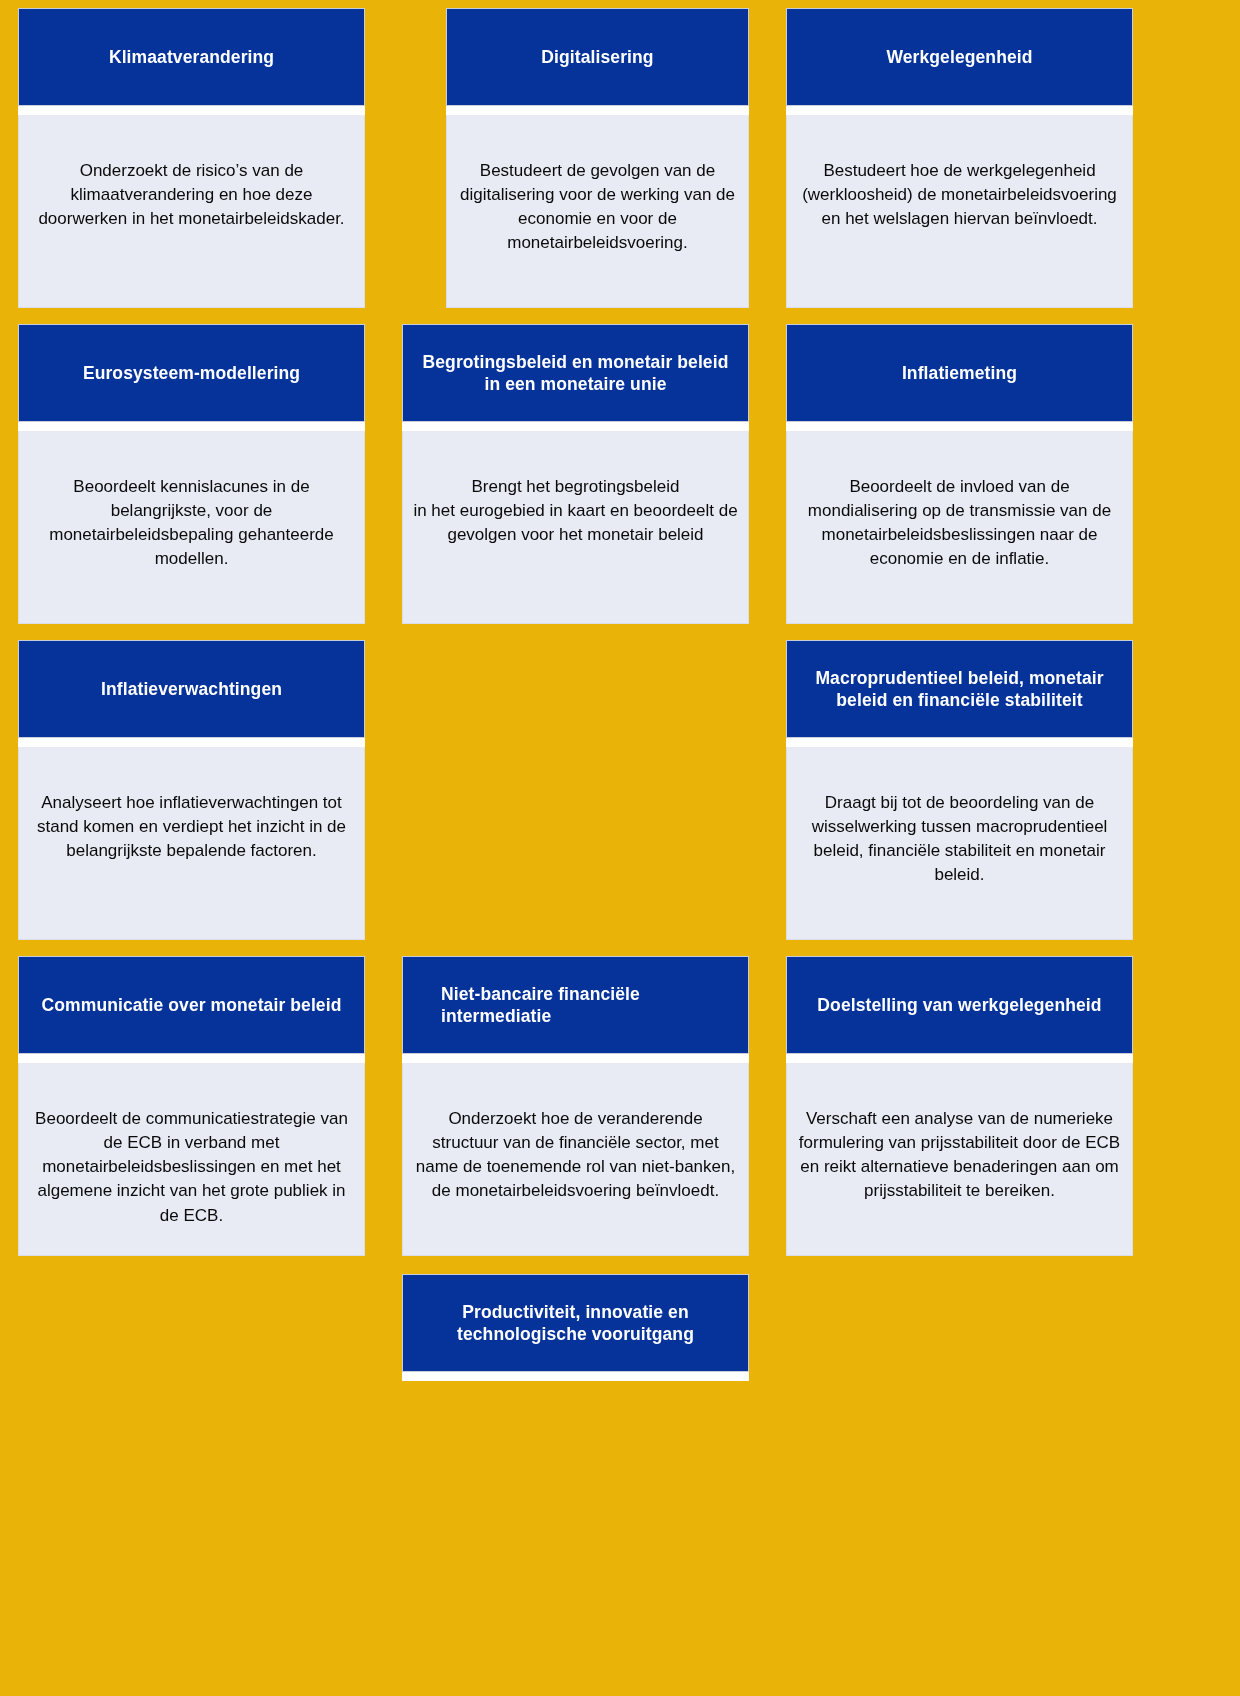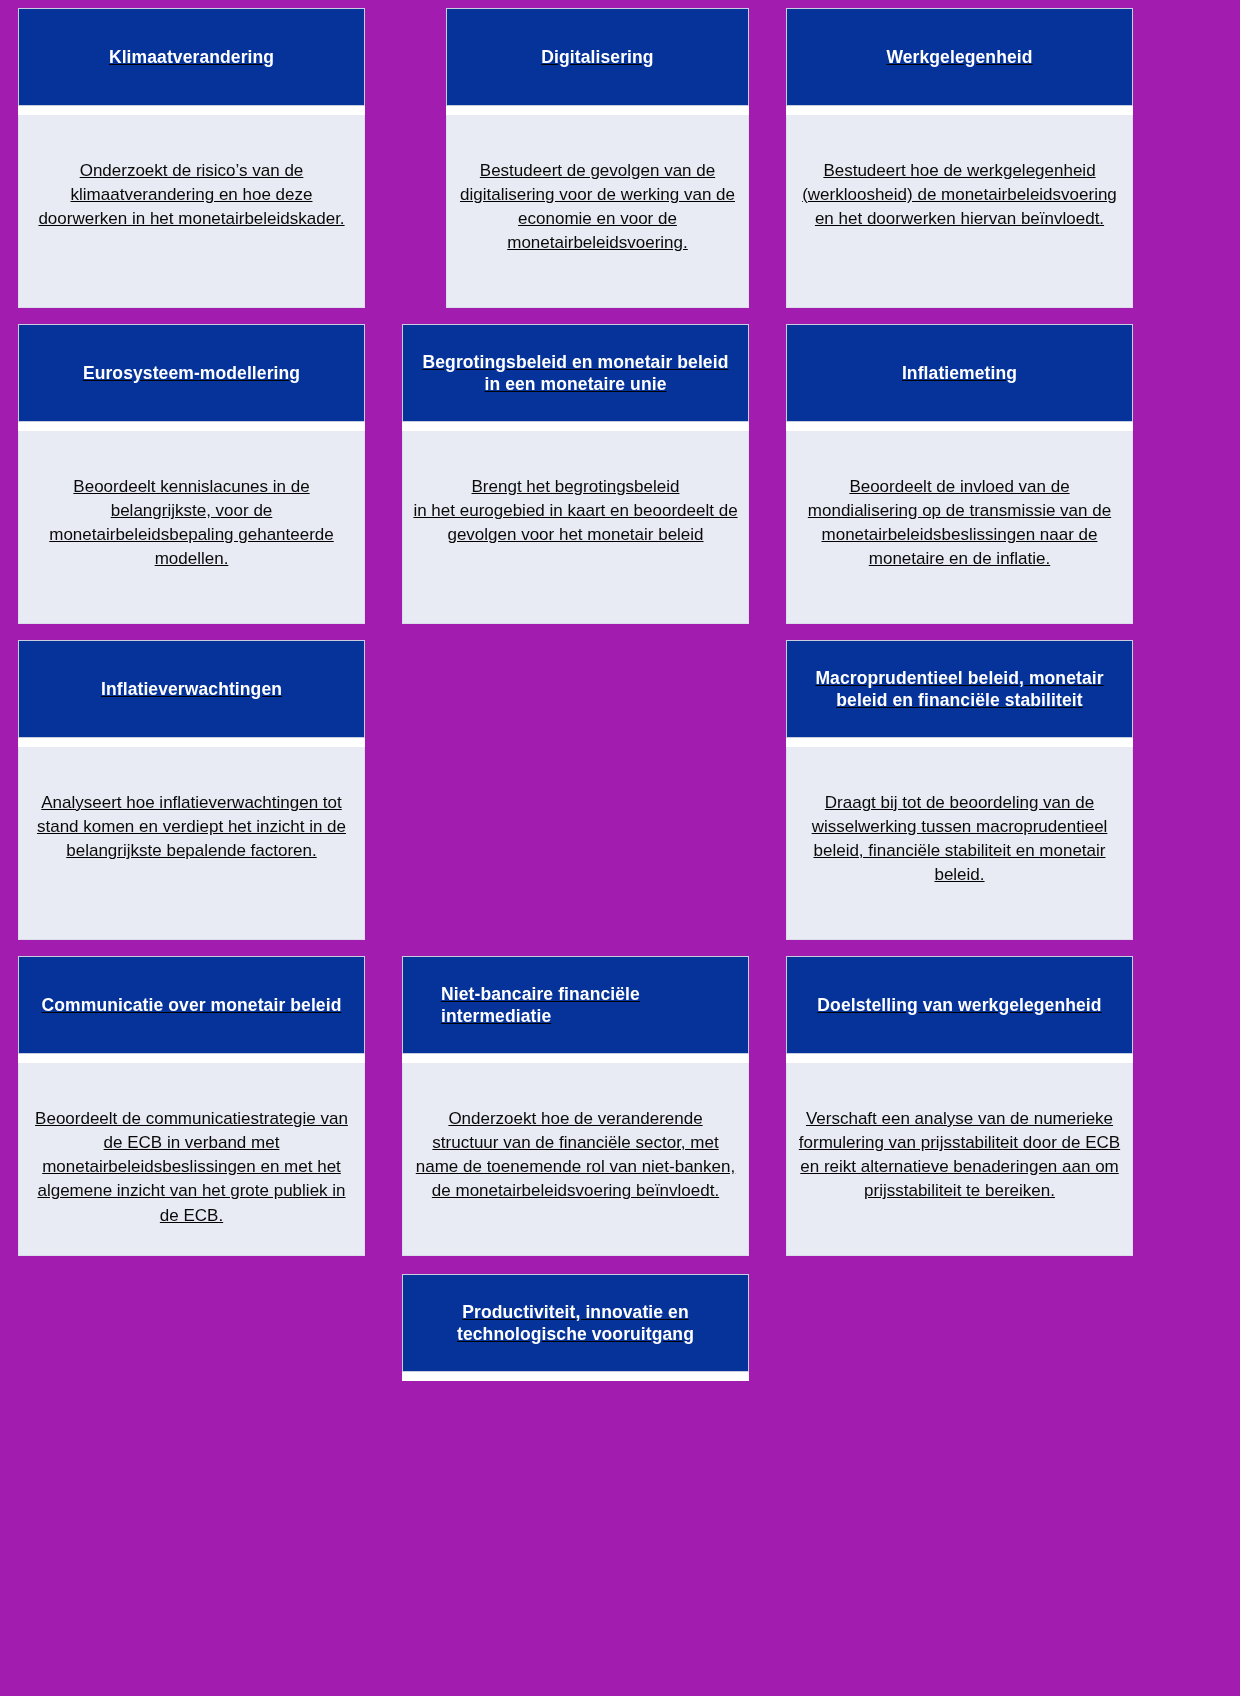--- a/index.html
+++ b/index.html
@@ -10,24 +10,23 @@
   body {
     width: 1240px;
     height: 1696px;
     font-family: "Liberation Sans", sans-serif;
     overflow: hidden;
   }
   .board {
     position: relative;
     width: 1240px;
     height: 1696px;
-    background: #a21caf;
+    background: #eab308;
     box-sizing: border-box;
     padding: 0 18px;
-    text-decoration: underline;
   }
   .grid {
     display: grid;
     grid-template-columns: 347px 347px 347px;
     grid-template-rows: 316px 316px 316px 316px 332px;
     column-gap: 37px;
     row-gap: 0px;
     width: 1205px;
   }
   .card {
@@ -111,21 +110,21 @@
         <div class="card-body">
           <div class="card-text">Bestudeert de gevolgen van de digitalisering voor de werking van de economie en voor de monetairbeleidsvoering.</div>
         </div>
       </div>
       <div class="card" style="grid-area: 1 / 3;">
         <div class="card-header">
           <div class="card-title">Werkgelegenheid</div>
         </div>
         <div class="card-gap"></div>
         <div class="card-body">
-          <div class="card-text">Bestudeert hoe de werkgelegenheid (werkloosheid) de monetairbeleidsvoering en het doorwerken hiervan beïnvloedt.</div>
+          <div class="card-text">Bestudeert hoe de werkgelegenheid (werkloosheid) de monetairbeleidsvoering en het welslagen hiervan beïnvloedt.</div>
         </div>
       </div>
       <div class="card" style="grid-area: 2 / 1;">
         <div class="card-header">
           <div class="card-title">Eurosysteem-modellering</div>
         </div>
         <div class="card-gap"></div>
         <div class="card-body">
           <div class="card-text">Beoordeelt kennislacunes in de belangrijkste, voor de monetairbeleidsbepaling gehanteerde modellen.</div>
         </div>
@@ -139,21 +138,21 @@
           <div class="card-text">Brengt het begrotingsbeleid
 in het eurogebied in kaart en beoordeelt de gevolgen voor het monetair beleid</div>
         </div>
       </div>
       <div class="card" style="grid-area: 2 / 3;">
         <div class="card-header">
           <div class="card-title">Inflatiemeting</div>
         </div>
         <div class="card-gap"></div>
         <div class="card-body">
-          <div class="card-text">Beoordeelt de invloed van de mondialisering op de transmissie van de monetairbeleidsbeslissingen naar de monetaire en de inflatie.</div>
+          <div class="card-text">Beoordeelt de invloed van de mondialisering op de transmissie van de monetairbeleidsbeslissingen naar de economie en de inflatie.</div>
         </div>
       </div>
       <div class="card" style="grid-area: 3 / 1;">
         <div class="card-header">
           <div class="card-title">Inflatieverwachtingen</div>
         </div>
         <div class="card-gap"></div>
         <div class="card-body r3">
           <div class="card-text">Analyseert hoe inflatieverwachtingen tot stand komen en verdiept het inzicht in de belangrijkste bepalende factoren.</div>
         </div>

